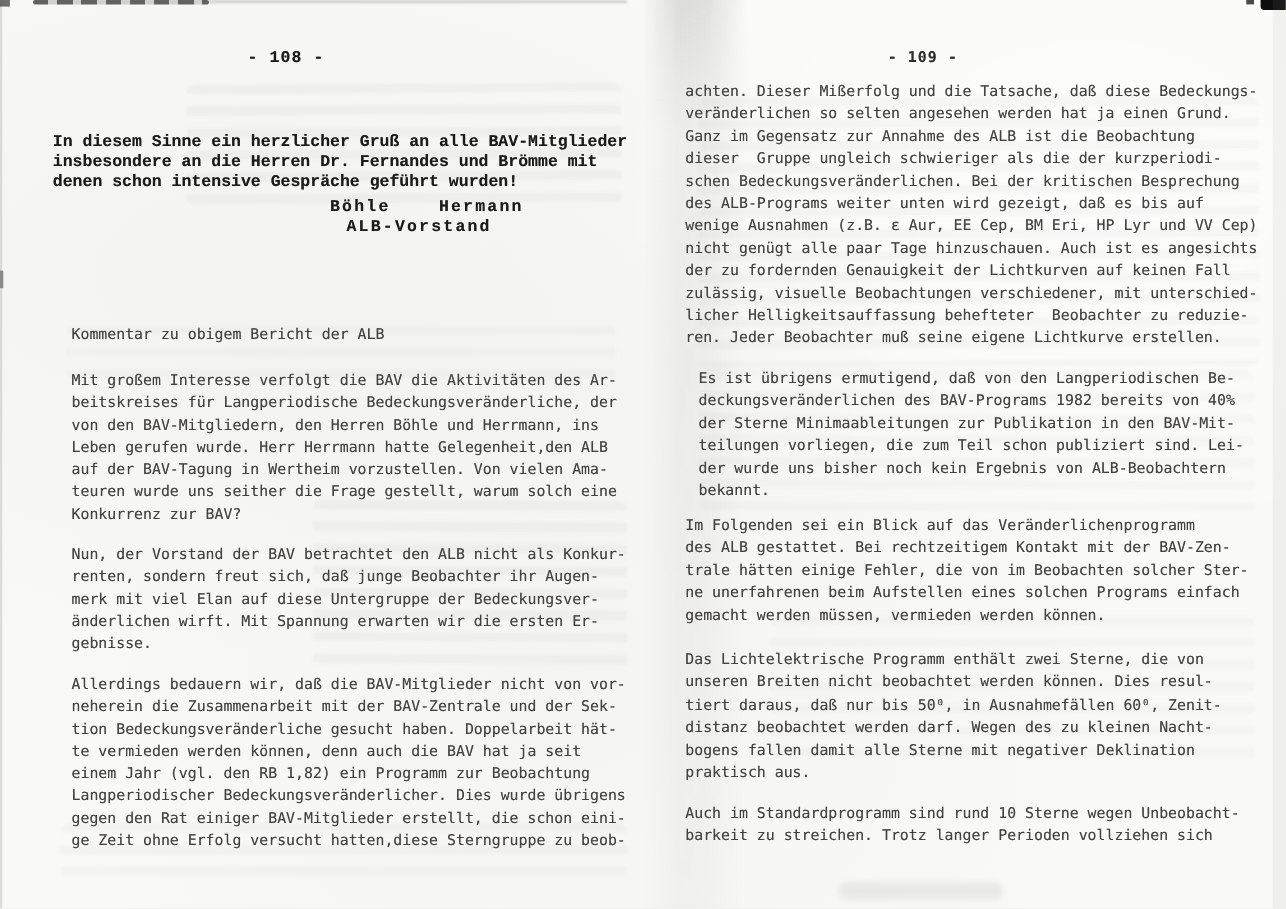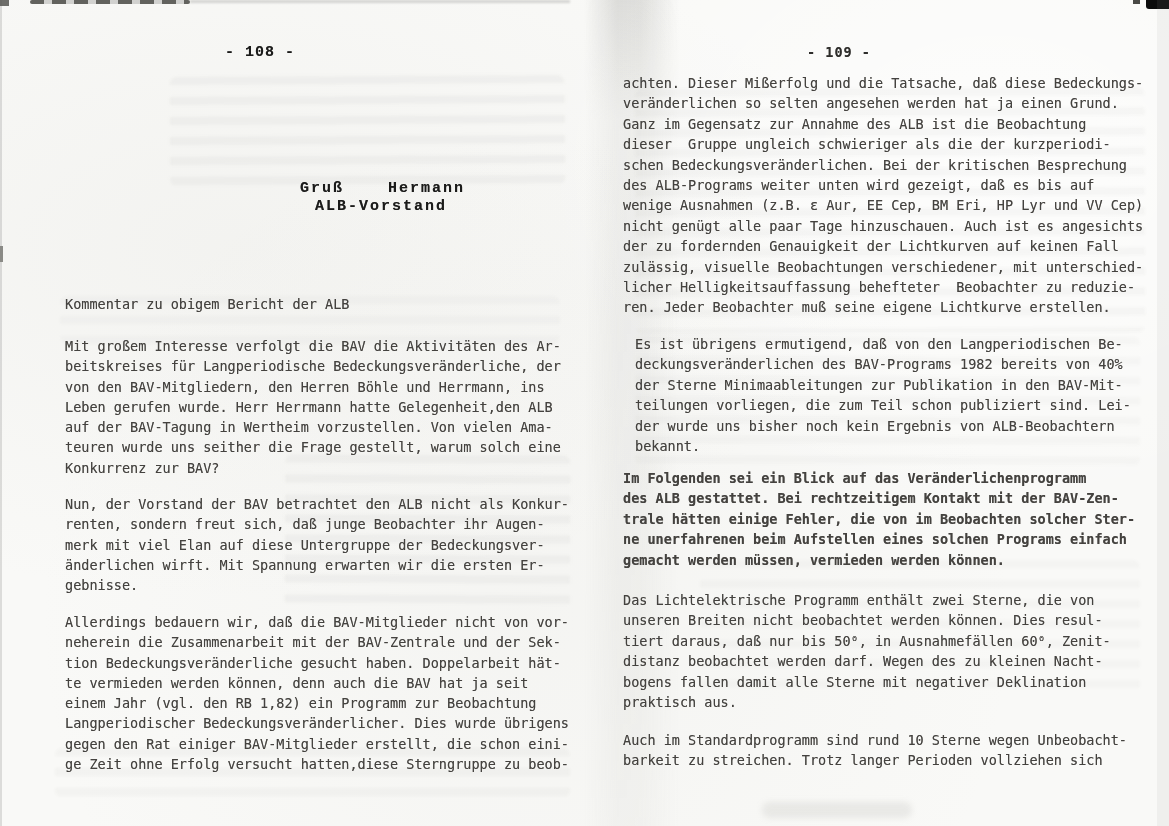--- a/index.html
+++ b/index.html
@@ -80,22 +80,25 @@
   <div class="abs mark" style="left:0;top:0;width:2px;height:826px;background:rgba(90,90,86,.18);"></div>
   <div class="abs mark" style="left:0;top:246px;width:3px;height:16px;background:#8a8a86;filter:blur(.5px);"></div>
   <div class="abs mark" style="left:1146px;top:0;width:23px;height:9px;background:#0d0d0d;border-radius:0 0 0 3px;"></div>
   <div class="abs mark" style="left:1133px;top:0;width:7px;height:4px;background:#4a4a46;"></div>
   <div class="abs mark" style="left:1157px;top:0;width:12px;height:826px;background:rgba(160,160,155,.10);"></div>
   <div class="abs mark" style="left:762px;top:802px;width:150px;height:16px;background:rgba(140,140,134,.14);filter:blur(3px);border-radius:8px;"></div>
 
   <div class="abs" style="left:0;top:0;width:585px;height:658px;">
     <div class="abs tw-bold pagenum" style="left:225px;top:44px;">- 108 -</div>
 
+    <div class="abs tw-bold" style="left:48px;top:121px;">In diesem Sinne ein herzlicher Gruß an alle BAV-Mitglieder
+insbesondere an die Herren Dr. Fernandes und Brömme mit
+denen schon intensive Gespräche geführt wurden!</div>
 
-    <div class="abs tw-bold sig" style="left:300px;top:180px;">Gruß    Hermann</div>
+    <div class="abs tw-bold sig" style="left:300px;top:180px;">Böhle    Hermann</div>
     <div class="abs tw-bold sig" style="left:315px;top:198px;text-align:right;">ALB-Vorstand</div>
 
     <div class="abs tw-body" style="left:65px;top:294px;">Kommentar zu obigem Bericht der ALB</div>
 
     <div class="abs tw-body" style="left:65px;top:336px;">Mit großem Interesse verfolgt die BAV die Aktivitäten des Ar-
 beitskreises für Langperiodische Bedeckungsveränderliche, der
 von den BAV-Mitgliedern, den Herren Böhle und Herrmann, ins
 Leben gerufen wurde. Herr Herrmann hatte Gelegenheit,den ALB
 auf der BAV-Tagung in Wertheim vorzustellen. Von vielen Ama-
 teuren wurde uns seither die Frage gestellt, warum solch eine
@@ -129,21 +132,21 @@
 der zu fordernden Genauigkeit der Lichtkurven auf keinen Fall
 zulässig, visuelle Beobachtungen verschiedener, mit unterschied-
 licher Helligkeitsauffassung behefteter  Beobachter zu reduzie-
 ren. Jeder Beobachter muß seine eigene Lichtkurve erstellen.</div>
     <div class="abs tw-body lh-right" style="left:50px;top:334px;">Es ist übrigens ermutigend, daß von den Langperiodischen Be-
 deckungsveränderlichen des BAV-Programs 1982 bereits von 40%
 der Sterne Minimaableitungen zur Publikation in den BAV-Mit-
 teilungen vorliegen, die zum Teil schon publiziert sind. Lei-
 der wurde uns bisher noch kein Ergebnis von ALB-Beobachtern
 bekannt.</div>
-    <div class="abs tw-body lh-right" style="left:38px;top:468px;font-weight:bold;">Im Folgenden sei ein Blick auf das Veränderlichenprogramm
+    <div class="abs tw-body lh-right" style="left:38px;top:468px;">Im Folgenden sei ein Blick auf das Veränderlichenprogramm
 des ALB gestattet. Bei rechtzeitigem Kontakt mit der BAV-Zen-
 trale hätten einige Fehler, die von im Beobachten solcher Ster-
 ne unerfahrenen beim Aufstellen eines solchen Programs einfach
 gemacht werden müssen, vermieden werden können.</div>
     <div class="abs tw-body lh-right" style="left:38px;top:590px;">Das Lichtelektrische Programm enthält zwei Sterne, die von
 unseren Breiten nicht beobachtet werden können. Dies resul-
 tiert daraus, daß nur bis 50⁰, in Ausnahmefällen 60⁰, Zenit-
 distanz beobachtet werden darf. Wegen des zu kleinen Nacht-
 bogens fallen damit alle Sterne mit negativer Deklination
 praktisch aus.</div>

